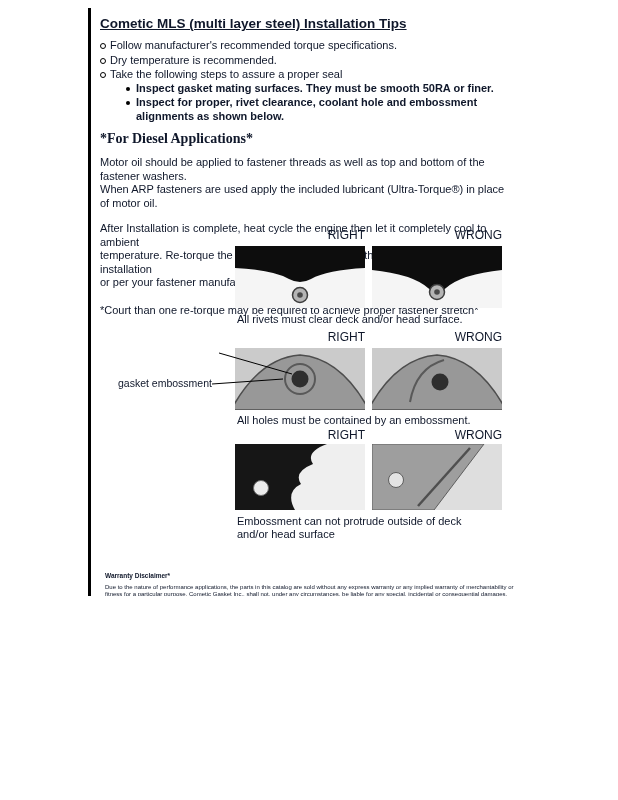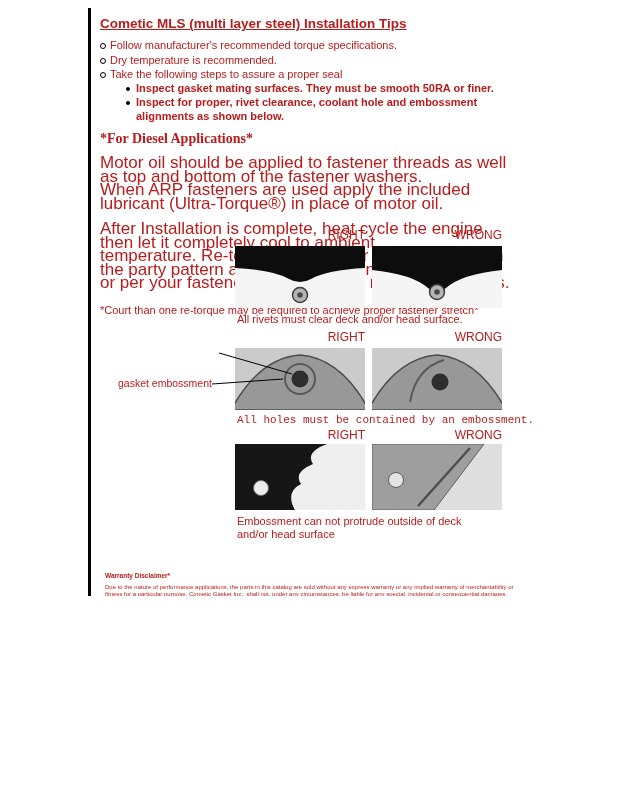--- a/index.html
+++ b/index.html
@@ -1,18 +1,18 @@
 <!DOCTYPE html>
 <html><head>
 <meta charset="utf-8">
 <style>
   html,body { margin:0; padding:0; background:#ffffff; }
   .page {
     position:relative; width:618px; height:596px; background:#ffffff;
-    font-family:"Liberation Sans", sans-serif; color:#b91c1c; overflow:hidden;
+    font-family:"Liberation Sans", sans-serif; color:#0f172a; overflow:hidden;
   }
   .left-rule { position:absolute; left:88px; top:8px; width:3px; height:786px; background:#000; }
 
   .content { position:absolute; left:100px; top:16px; width:414px; }
   .title { font-size:13.5px; font-weight:bold; text-decoration:underline; margin:0 0 8px 0; }
 
   ul.bullets, ul.subbullets { list-style:none; margin:0; padding:0; }
   ul.bullets > li, ul.subbullets > li { font-size:11px; line-height:13.5px; margin:0 0 1px 0; }
   ul.bullets > li { padding-left:10px; position:relative; }
   ul.subbullets { margin-left:16px; }
@@ -20,21 +20,21 @@
   .marker-open {
     position:absolute; left:0; top:4px; width:4px; height:4px;
     border:1px solid #000; border-radius:50%;
   }
   .marker-dot {
     position:absolute; left:0; top:5px; width:4px; height:4px;
     background:#000; border-radius:50%;
   }
 
   .diesel-heading { font-size:14px; font-weight:bold; margin:8px 0 9px 0;font-family:Liberation Serif, serif; }
-  .para { font-size:17px; line-height:13.5px; margin:0 0 12px 0; white-space:pre-line; }
+  .para { font-size:11px; line-height:13.5px; margin:0 0 12px 0; white-space:pre-line; }
   .note { font-size:11px; line-height:13.5px; margin:14px 0 0 0; }
 
   .dlabel { position:absolute; width:130px; text-align:right; font-size:12px; }
   .dimg { position:absolute; width:130px; line-height:0; }
   .dimg svg { display:block; }
   .dcaption { position:absolute; font-size:11px; line-height:13px; white-space:pre-line; }
 
   .callout { position:absolute; font-size:10.5px; line-height:12px; white-space:pre-line; }
   .callout-lines { position:absolute; left:0; top:0; pointer-events:none; }
 
@@ -122,21 +122,21 @@
     </svg>
   </div>
   <div class="dimg" style="left:372px; top:348px;">
     <svg width="130" height="62" viewBox="0 0 130 62">
       <rect x="0" y="0" width="130" height="62" fill="#cbcbcb"></rect>
       <path d="M-4,62 Q24,10 65,7 Q106,10 134,62 Z" fill="#989898" stroke="#4d4d4d" stroke-width="1.5"></path>
       <path d="M38,54 Q44,20 72,12" fill="none" stroke="#595959" stroke-width="2"></path>
       <circle cx="68" cy="34" r="8.5" fill="#2e2e2e"></circle>
     </svg>
   </div>
-  <div class="dcaption" style="left:237px; top:414px;font-family:Liberation Mono, monospace;">All holes must be contained by an embossment.</div>
+  <div class="dcaption" style="left:237px; top:414px;">All holes must be contained by an embossment.</div>
 
   <div class="dlabel" style="left:235px; top:428px;">RIGHT</div>
   <div class="dlabel" style="left:372px; top:428px;">WRONG</div>
 
   <div class="dimg" style="left:235px; top:444px;">
     <svg width="130" height="66" viewBox="0 0 130 66">
       <rect x="0" y="0" width="130" height="66" fill="#efefef"></rect>
       <path d="M0,0 L92,0 Q70,8 78,20 Q58,28 66,40 Q50,48 60,66 L0,66 Z" fill="#161616"></path>
       <circle cx="26" cy="44" r="7.5" fill="#ececec" stroke="#6b6b6b" stroke-width="1"></circle>
     </svg>

